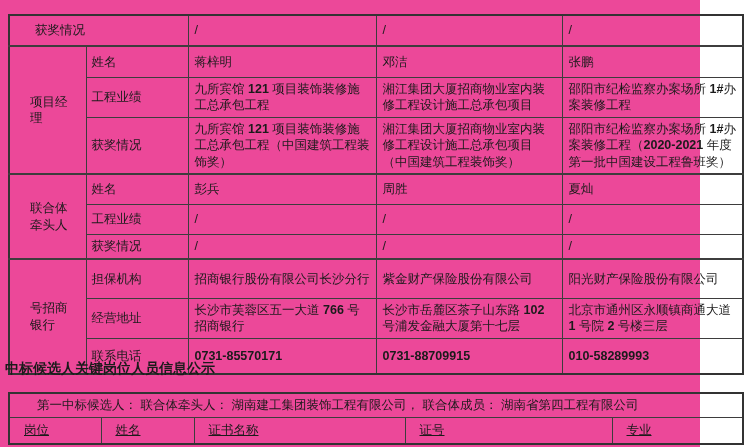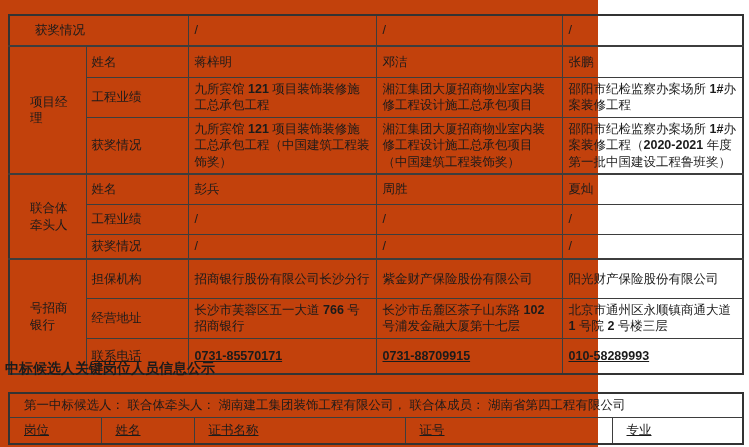--- a/index.html
+++ b/index.html
@@ -4,21 +4,21 @@
 <style>
   * { box-sizing: border-box; margin: 0; padding: 0; }
   html, body { background: #ffffff; }
   body {
     width: 749px; height: 447px;
     font-family: "Liberation Sans", sans-serif;
     color: #1b1b1b;
     position: relative;
     overflow: hidden;
   }
-  .page { position: relative; width: 598px; height: 447px; background: #c2410c; }
+  .page { position: relative; width: 700px; height: 447px; background: #ec4899; }
 
   table {
     border-collapse: collapse;
     table-layout: fixed;
     font-size: 12.5px;
     line-height: 1.32;
     color: #1b1b1b;
   }
   td {
     border: 1px solid #3d3d3d;
@@ -33,36 +33,36 @@
   #main-table {
     position: absolute; left: 8px; top: 14px; width: 734px;
     border: 2px solid #333333;
   }
   #main-table tr.sec td { border-top-width: 2px; }
   #main-table td.grp { padding-left: 20px; }
   #main-table td.lbl { padding-left: 5px; }
   #main-table td.merged-lbl { padding-left: 25px; }
   tr.h31 { height: 31px; } tr.h35 { height: 35px; } tr.h48 { height: 48px; }
   tr.h30 { height: 30px; } tr.h25 { height: 25px; } tr.h39 { height: 39px; }
-  tr.h40 { height: 40px; } tr.h36 { height: 36px; text-decoration: underline; }
+  tr.h40 { height: 40px; } tr.h36 { height: 36px; }
 
   
   #announcement-title {
     position: absolute; left: 5px; top: 360px;
     font-size: 14px; font-weight: bold; color: #1b1b1b;
     white-space: nowrap;
   }
 
   
   #personnel-table {
     position: absolute; left: 8px; top: 392px; width: 734px;
     border: 2px solid #333333;
   }
   #personnel-table td { padding: 3px 8px; }
-  #personnel-table td.candidate { padding-left: 14px; }
+  #personnel-table td.candidate { padding-left: 27px; }
   #personnel-table td.hdr { padding-left: 14px; text-decoration: underline; }
   tr.h24 { height: 24px; } tr.h27 { height: 27px; }
 </style>
 </head>
 <body>
 
 <div class="page">
 
   <table id="main-table">
     <colgroup>

